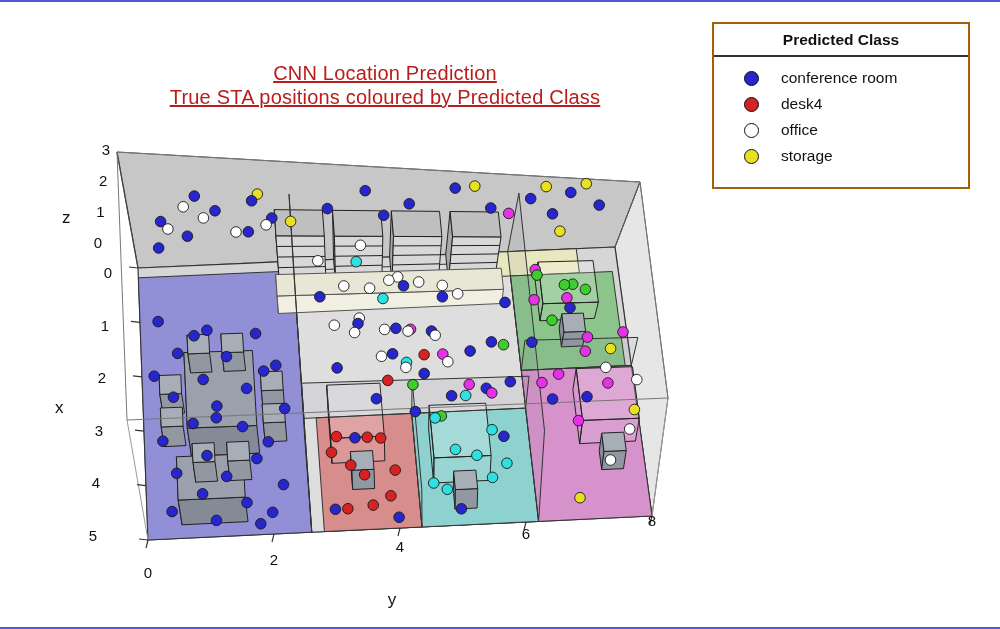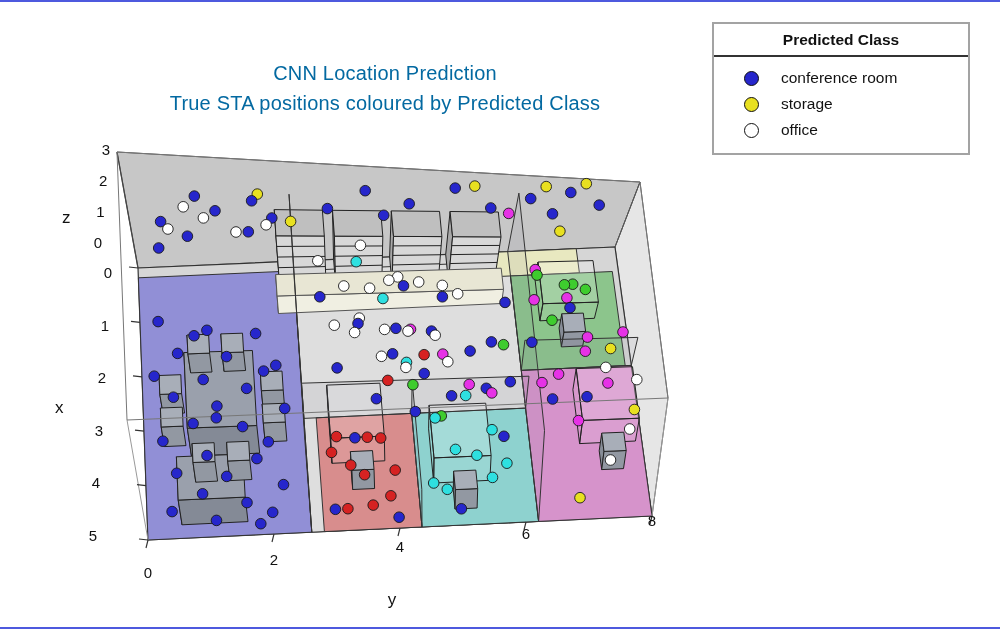--- a/index.html
+++ b/index.html
@@ -6,38 +6,38 @@
   body{
     width:1000px;height:629px;position:relative;overflow:hidden;
     background:#ffffff;font-family:"Liberation Sans", sans-serif;
   }
   #plot{position:absolute;left:0;top:0;}
   .artifact{position:absolute;left:0;right:0;height:2px;background:#2f3cd8;opacity:.85;}
   .artifact-top{top:0;}
   .artifact-bottom{bottom:0;}
   .chart-title{
     position:absolute;left:40px;width:690px;text-align:center;
-    font-size:20px;color:#0369a1;letter-spacing:.2px;
+    font-size:20px;color:#b91c1c;letter-spacing:.2px;text-decoration:underline;
   }
   .title-line1{top:62px;}
-  .title-line2{top:92px;}
+  .title-line2{top:86px;}
   .axis-label{position:absolute;font-size:17px;color:#111;}
   #xlabel{left:55px;top:398px;}
   #ylabel{left:382px;top:590px;width:20px;text-align:center;}
   #zlabel{left:62px;top:208px;}
   .tick{position:absolute;font-size:15px;color:#111;width:26px;line-height:18px;}
   .legend{
     position:absolute;left:712px;top:22px;width:258px;background:#ffffff;
-    border:2px solid #a3a3a3;box-sizing:border-box;
+    border:2px solid #a16207;box-sizing:border-box;
   }
   .legend-title{
     font-weight:bold;font-size:15.5px;color:#111;text-align:center;
     padding:7px 0 6px;border-bottom:2px solid #333;
   }
-  .legend-rows{padding:8px 0 10px;}
+  .legend-rows{padding:8px 0 18px;}
   .legend-row{display:flex;align-items:center;height:26px;padding-left:30px;}
   .legend-dot{
     width:13px;height:13px;border-radius:50%;border:1.6px solid #111;
     margin-right:22px;flex:0 0 13px;background:#ccc;
   }
   .legend-label{font-size:15.5px;color:#111;white-space:nowrap;}
 </style>
 </head>
 <body>
 
@@ -343,24 +343,28 @@
 <span id="zlabel" class="axis-label">z</span>
 
 <div class="legend">
   <div class="legend-title">Predicted Class</div>
   <div class="legend-rows">
     <div class="legend-row">
       <span class="legend-dot" style="background: rgb(38, 38, 204);"></span>
       <span class="legend-label">conference room</span>
     </div>
     <div class="legend-row">
-      <span class="legend-dot" style="background: rgb(232, 224, 32);"></span>
-      <span class="legend-label">storage</span>
+      <span class="legend-dot" style="background: rgb(214, 34, 34);"></span>
+      <span class="legend-label">desk4</span>
     </div>
     <div class="legend-row">
       <span class="legend-dot" style="background: rgb(255, 255, 255);"></span>
       <span class="legend-label">office</span>
     </div>
+    <div class="legend-row">
+      <span class="legend-dot" style="background: rgb(232, 224, 32);"></span>
+      <span class="legend-label">storage</span>
+    </div>
   </div>
 </div>
 
 <div class="artifact artifact-top"></div>
 <div class="artifact artifact-bottom"></div>
 
 </body></html>

